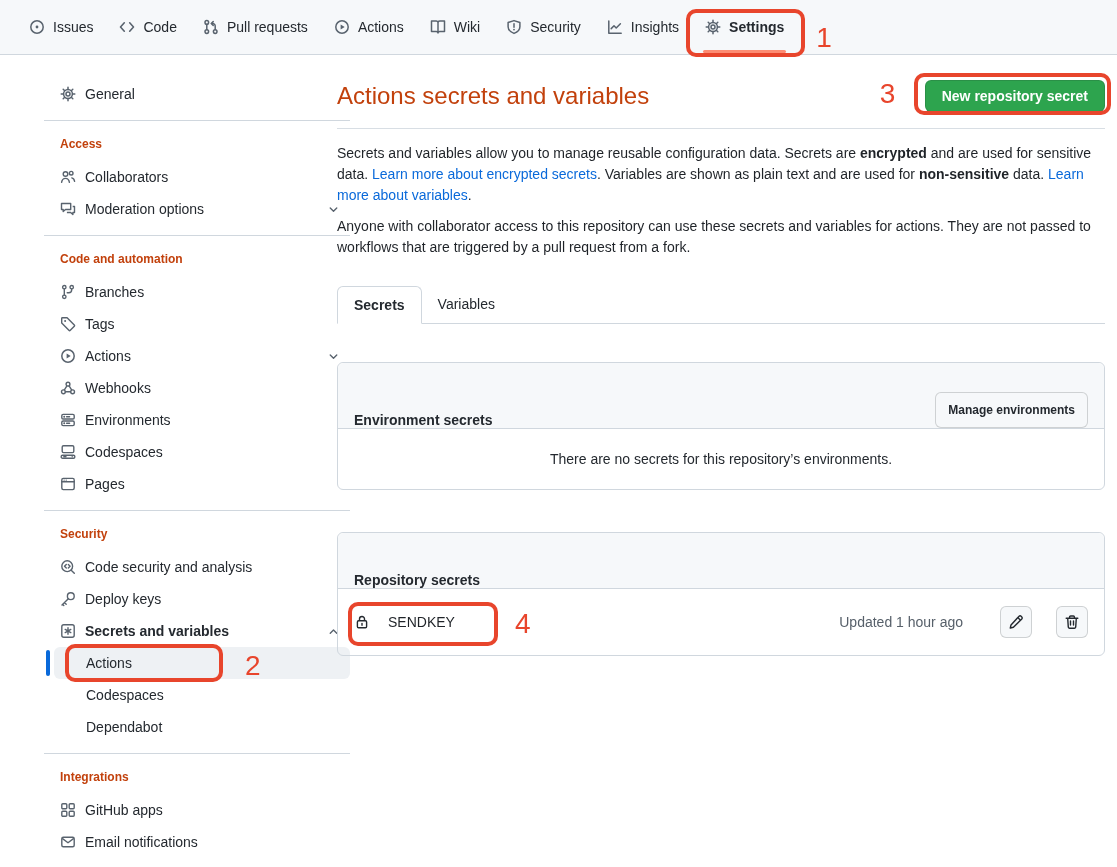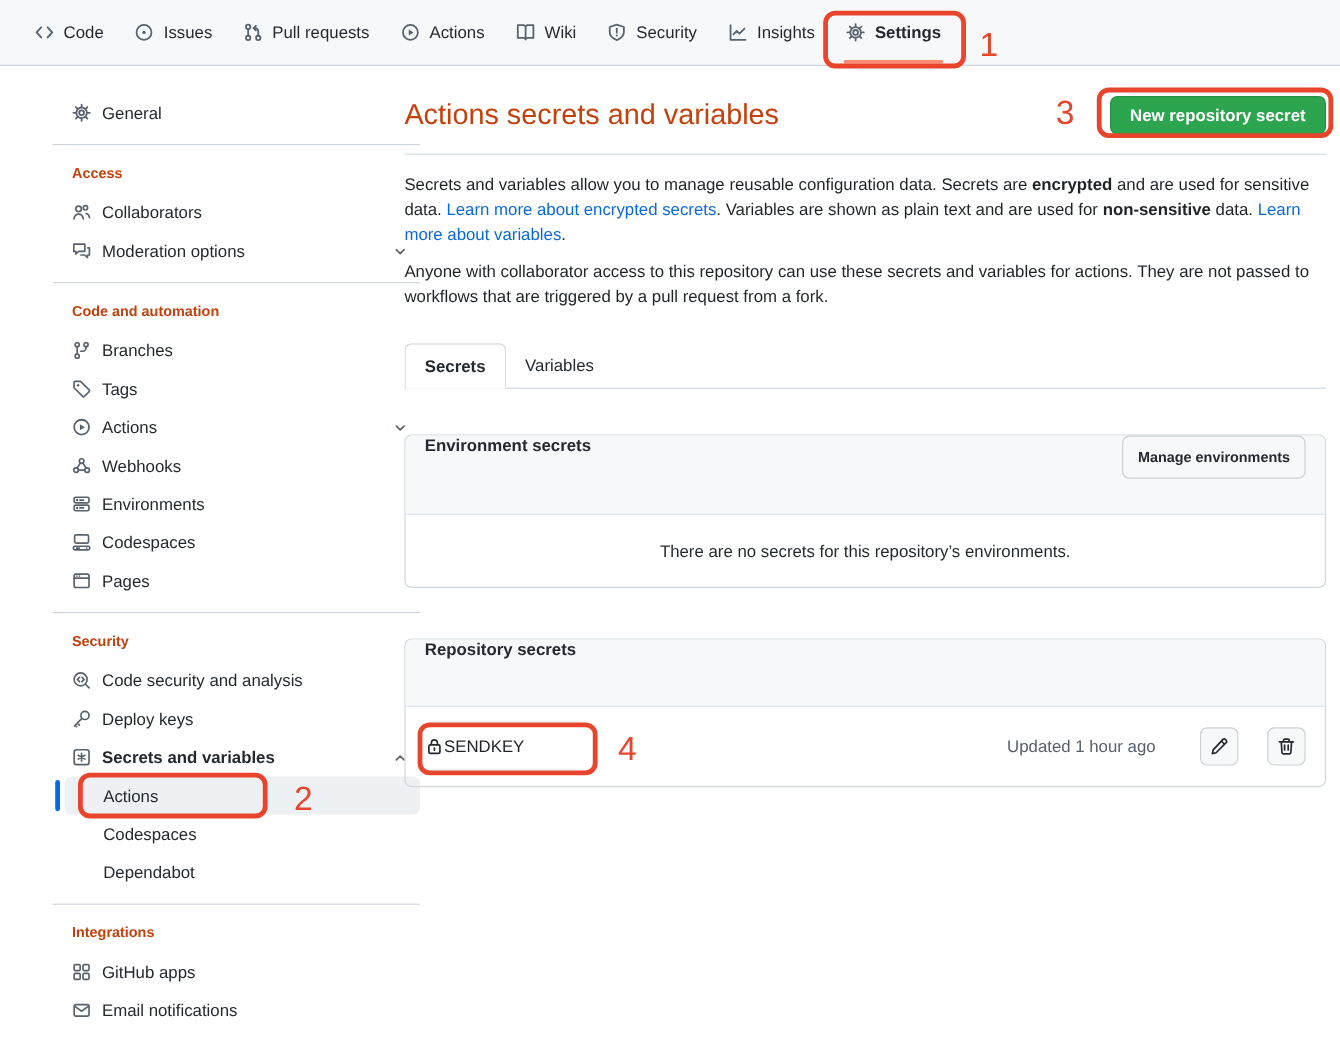--- a/index.html
+++ b/index.html
@@ -61,60 +61,60 @@
 
   .tabnav { display:flex; border-bottom:1px solid #d0d7de; margin-top:28px; }
   .tab { padding:8px 16px; font-size:14px; color:#24292f; cursor:pointer; line-height:20px; }
   .tab.active { background:#fff; border:1px solid #d0d7de; border-bottom:1px solid #fff;
                 border-radius:6px 6px 0 0; margin-bottom:-1px; font-weight:700; }
 
   .card { border:1px solid #d0d7de; border-radius:6px; }
   .card-env { margin-top:38px; }
   .card-repo { margin-top:42px; }
   .card-header { background:#f6f8fa; border-bottom:1px solid #d0d7de; border-radius:6px 6px 0 0;
-                 display:flex; align-items:flex-start; justify-content:space-between; padding:0 16px; }
+                 display:flex; align-items:flex-end; justify-content:space-between; padding:0 16px; }
   .card-env .card-header { height:66px; }
   .card-repo .card-header { height:56px; }
   .card-title { font-size:14px; font-weight:700; color:#24292f; }
   .btn-secondary { height:36px; padding:0 12px; border-radius:6px; background:#f6f8fa;
                    border:1px solid rgba(27,31,36,.18); color:#24292f; font-size:12px; font-weight:600;
                    font-family:inherit; cursor:pointer; }
   .card-empty { padding:22px 16px; text-align:center; font-size:14px; color:#24292f; }
   .secret-row { display:flex; align-items:center; justify-content:space-between; padding:0 16px; height:66px; }
-  .secret-name { position:relative; display:flex; align-items:center; gap:0; font-size:14px; color:#1f2328; }
+  .secret-name { position:relative; display:flex; align-items:center; gap:18px; font-size:14px; color:#1f2328; }
   .secret-name .icn { color:#24292f; }
   .row-right { display:flex; align-items:center; gap:24px; }
   .updated { color:#57606a; font-size:14px; margin-right:13px; }
   .icon-btn { width:32px; height:32px; border:1px solid rgba(27,31,36,.18); border-radius:6px;
               background:#f6f8fa; display:flex; align-items:center; justify-content:center;
               color:#24292f; cursor:pointer; padding:0; }
   .icon-btn svg { width:16px; height:16px; }
 </style>
 </head>
 <body>
 
 <div class="page">
 
   <nav class="topnav" id="topnav">
       <div class="nav-item">
         <span class="icn">
-          <svg viewBox="0 0 16 16" fill="none" stroke="currentColor" stroke-width="1.6" stroke-linecap="round" stroke-linejoin="round">
-            <path d="M5.3 3.8 1.5 8l3.8 4.2M10.7 3.8 14.5 8l-3.8 4.2"></path>
-          </svg>
-        </span>
-        <span>Code</span>
-      </div>
-      <div class="nav-item">
-        <span class="icn">
           <svg viewBox="0 0 16 16">
             <circle cx="8" cy="8" r="6.2" fill="none" stroke="currentColor" stroke-width="1.5"></circle>
             <circle cx="8" cy="8" r="1.4" fill="currentColor"></circle>
           </svg>
         </span>
         <span>Issues</span>
+      </div>
+      <div class="nav-item">
+        <span class="icn">
+          <svg viewBox="0 0 16 16" fill="none" stroke="currentColor" stroke-width="1.6" stroke-linecap="round" stroke-linejoin="round">
+            <path d="M5.3 3.8 1.5 8l3.8 4.2M10.7 3.8 14.5 8l-3.8 4.2"></path>
+          </svg>
+        </span>
+        <span>Code</span>
       </div>
       <div class="nav-item">
         <span class="icn">
           <svg viewBox="0 0 16 16" fill="none" stroke="currentColor" stroke-width="1.5">
             <circle cx="3.8" cy="3.4" r="1.8"></circle>
             <circle cx="3.8" cy="12.6" r="1.8"></circle>
             <circle cx="12.2" cy="12.6" r="1.8"></circle>
             <path d="M3.8 5.4v5.2M12.2 10.6V7a2.5 2.5 0 0 0-2.5-2.5H8.5" stroke-linecap="round"></path>
             <path d="M10.2 2.6 8.3 4.5l1.9 1.9" stroke-linecap="round" stroke-linejoin="round"></path>
           </svg>

